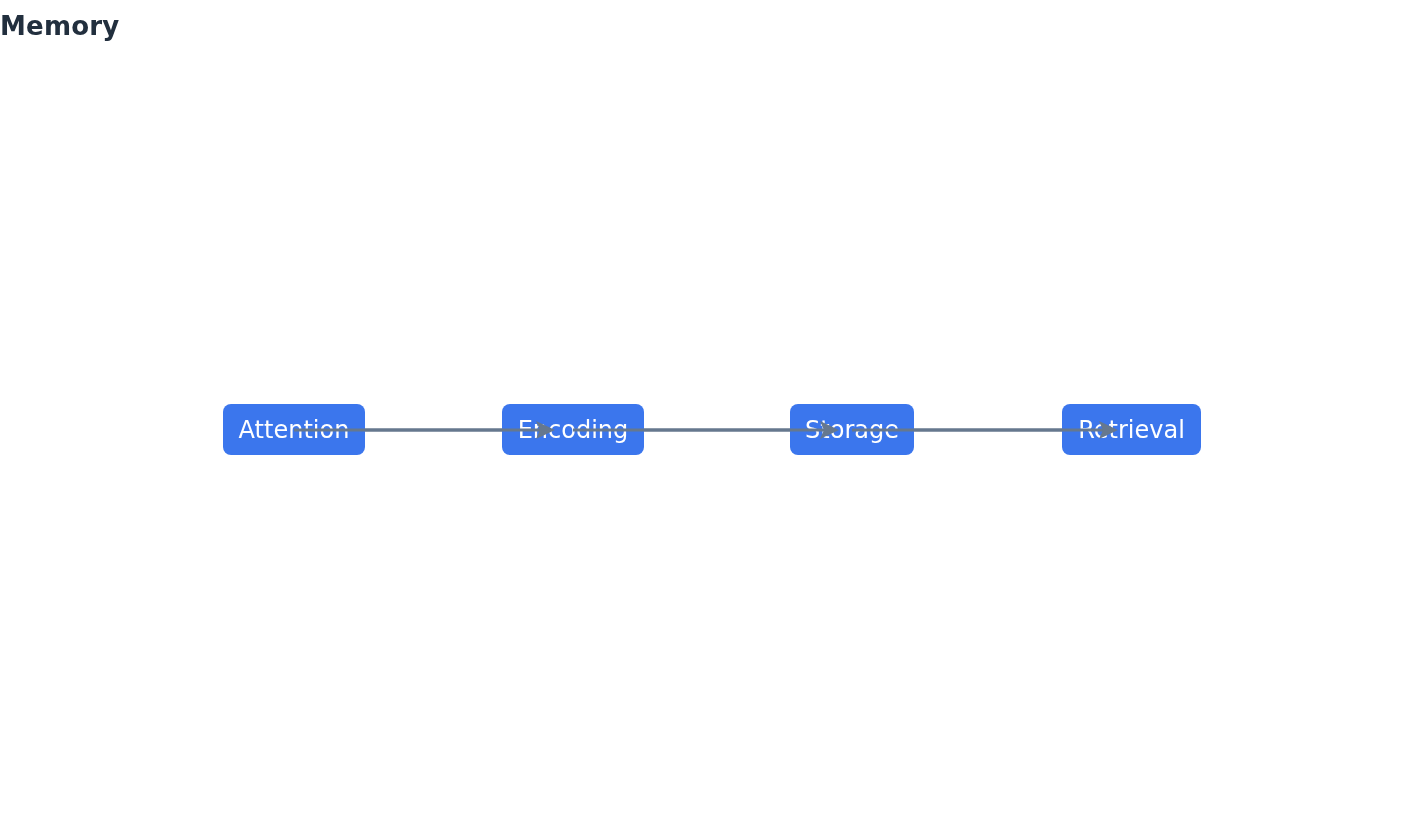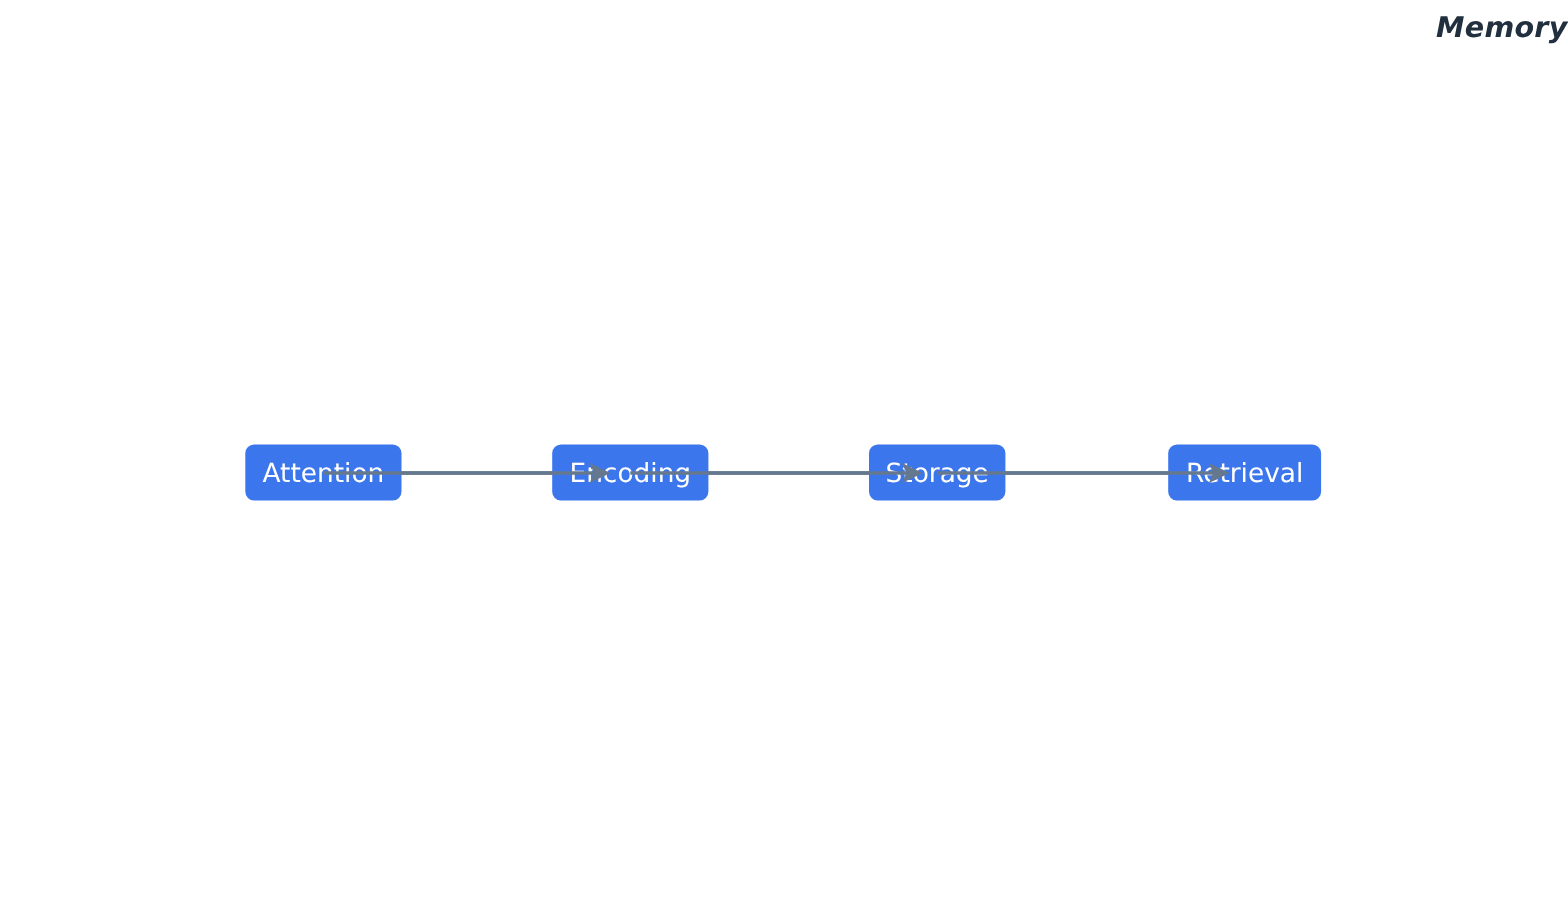--- a/index.html
+++ b/index.html
@@ -18,28 +18,27 @@
     position: relative;
     width: 1425px;
     height: 825px;
     background: #ffffff;
   }
   #graph-title {
     position: absolute;
     left: 0;
     top: 9px;
     width: 1425px;
-    text-align: right;
+    text-align: left;
     font-size: 26px;
     font-weight: bold;
     color: #222f3e;
     letter-spacing: 0.2px;
     line-height: 34px;
     font-family: "DejaVu Sans", "Liberation Sans", sans-serif;
-    font-style: italic;
   }
   #edge-layer {
     position: absolute;
     left: 0;
     top: 0;
     width: 1425px;
     height: 825px;
     pointer-events: none;
   }
   .graph-node {

